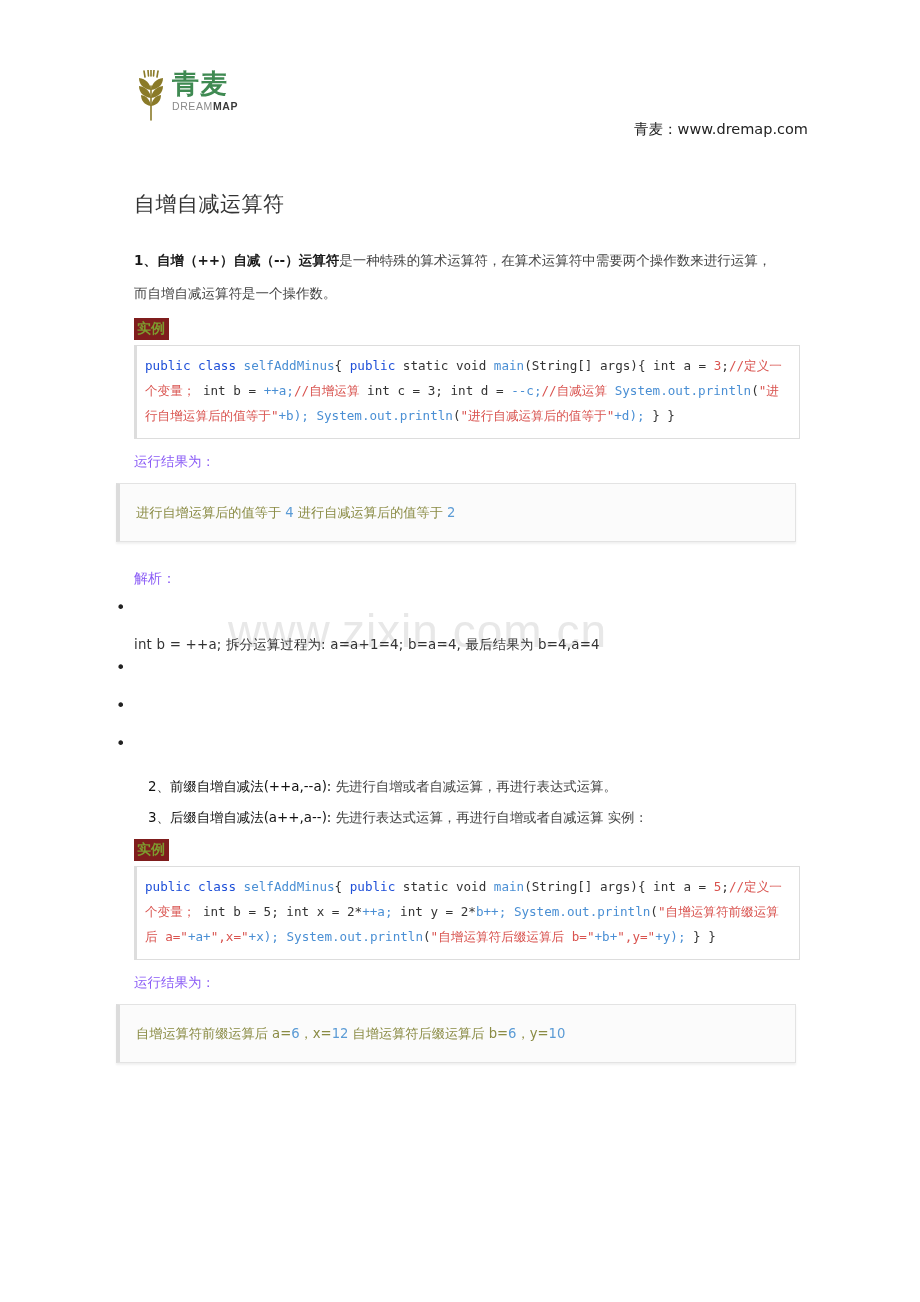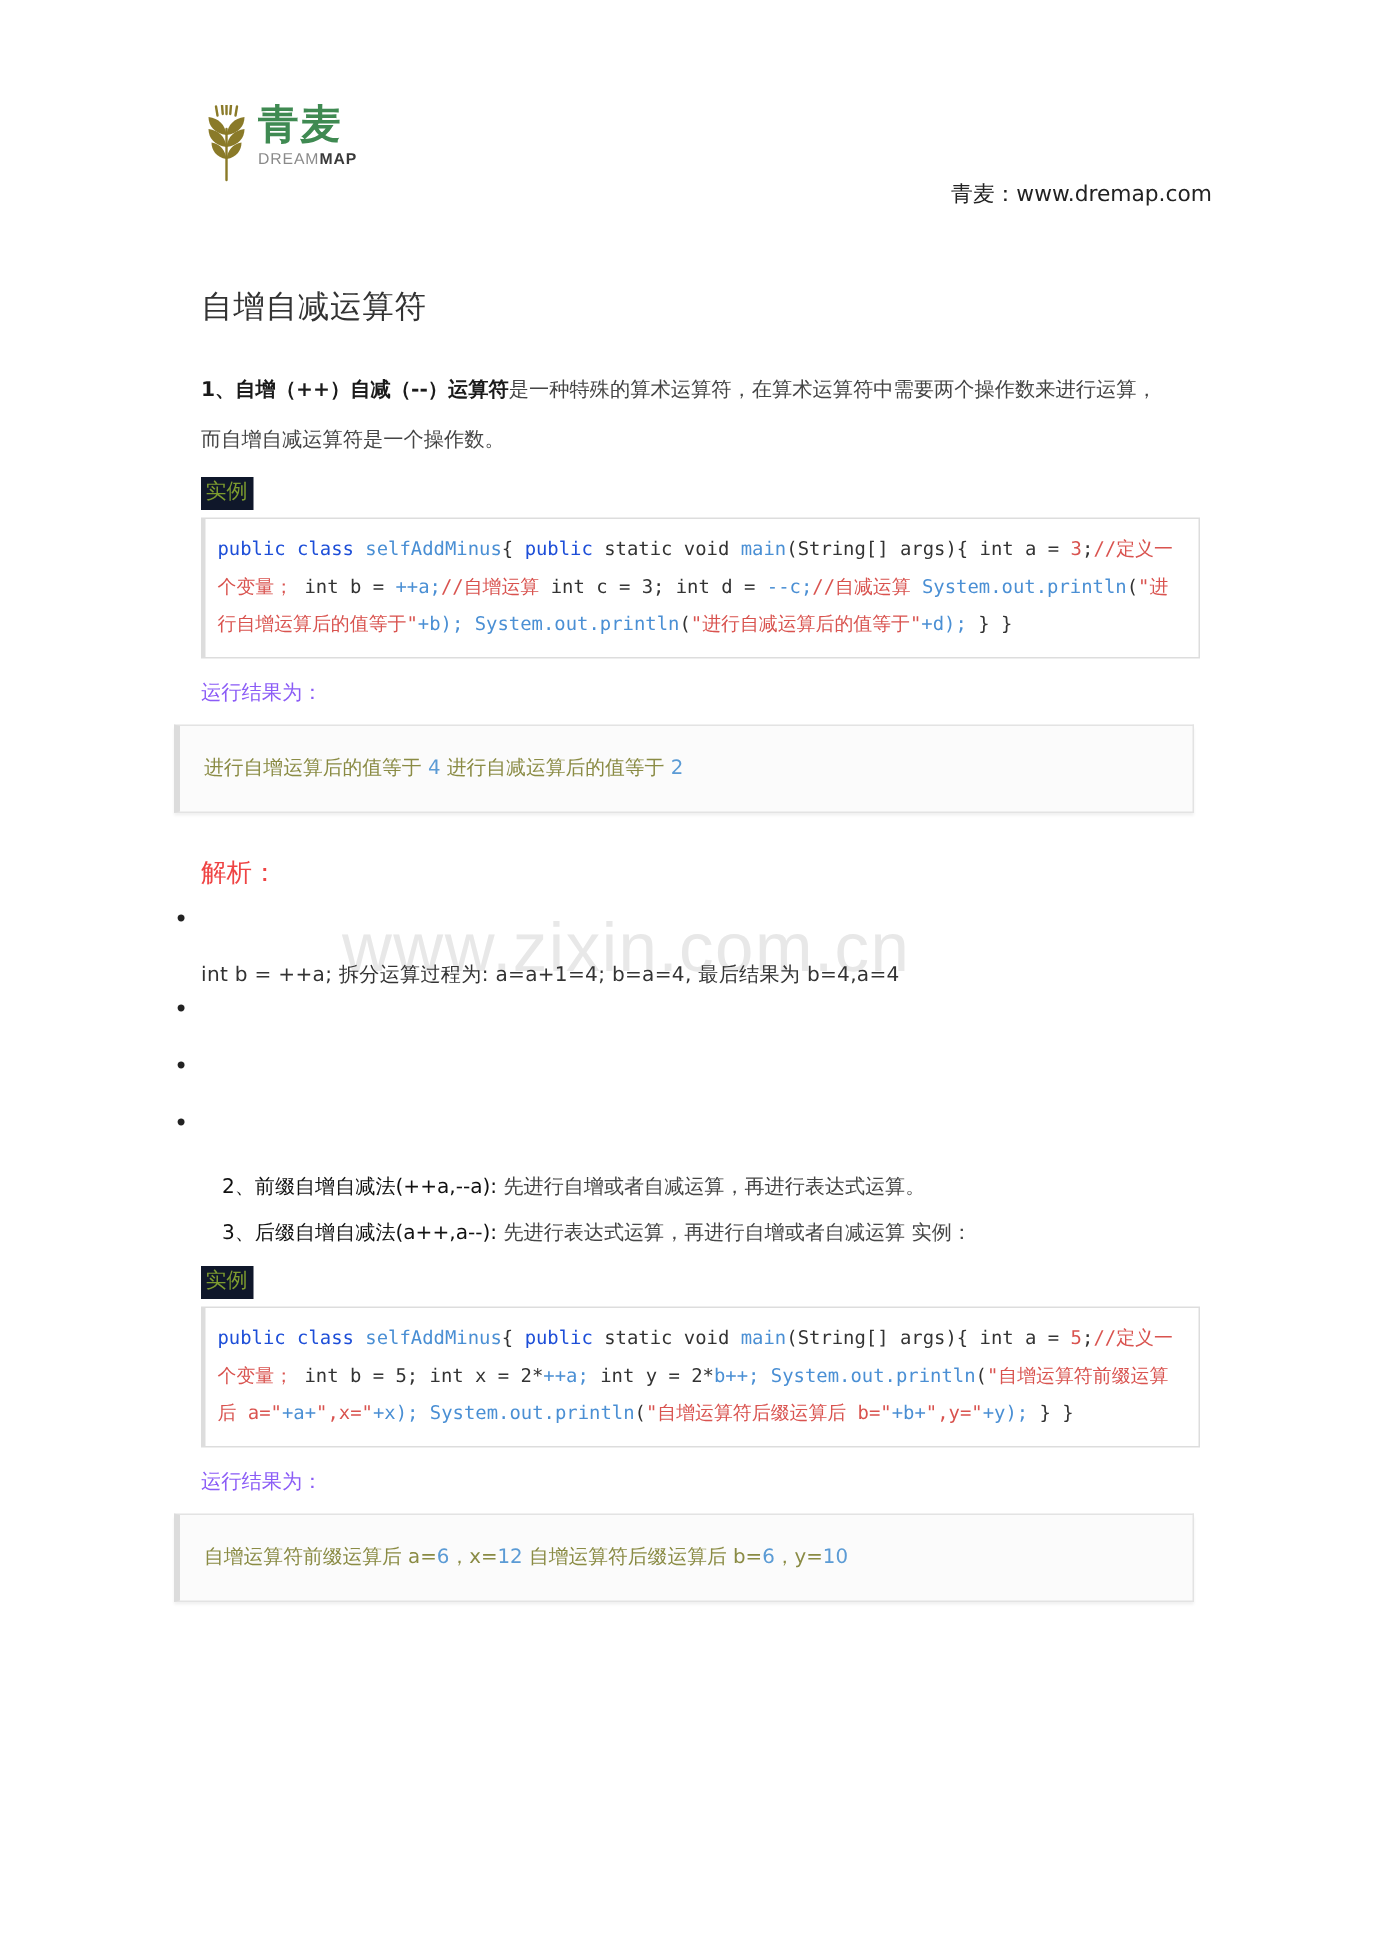--- a/index.html
+++ b/index.html
@@ -93,27 +93,28 @@
     font-size: 13.5px;
     line-height: 2.15;
     margin: 0 0 4px 0;
     color: #444444;
     font-family: "DejaVu Sans", sans-serif;
   }
   p.para b { color: #1a1a1a; font-weight: 700; }
 
   .example-tag {
     display: inline-block;
-    background: #0f172a;
+    background: #7f1d1d;
     color: #7d9b2f;
     font-size: 14px;
     padding: 1px 4px 2px 3px;
     margin: 6px 0 5px 0;
     font-family: "DejaVu Sans", sans-serif;
     line-height: 1.35;
+    font-weight: bold;
   }
 
   
   .code-block {
     border: 1px solid #dddddd;
     border-left: 3px solid #dddddd;
     background: #ffffff;
     padding: 8px 12px 9px 8px;
     font-family: "DejaVu Sans Mono", "Liberation Mono", monospace;
     font-size: 12.6px;
@@ -143,22 +144,22 @@
     margin: 0 4px 0 -18px;
     font-size: 13.2px;
     color: #8a8b44;
     font-family: "DejaVu Sans", sans-serif;
     line-height: 1.6;
   }
   .result-box .rn { color: #5b9bd5; }
 
   
   .analysis-label {
-    font-size: 17px;
-    color: #ef4444;
+    font-size: 14px;
+    color: #8b5cf6;
     margin: 28px 0 0 0;
     font-family: "DejaVu Sans", sans-serif;
   }
   ul.bullets {
     list-style: none;
     margin: 10px 0 0 0;
     padding: 0;
   }
   ul.bullets > li {
     position: relative;

